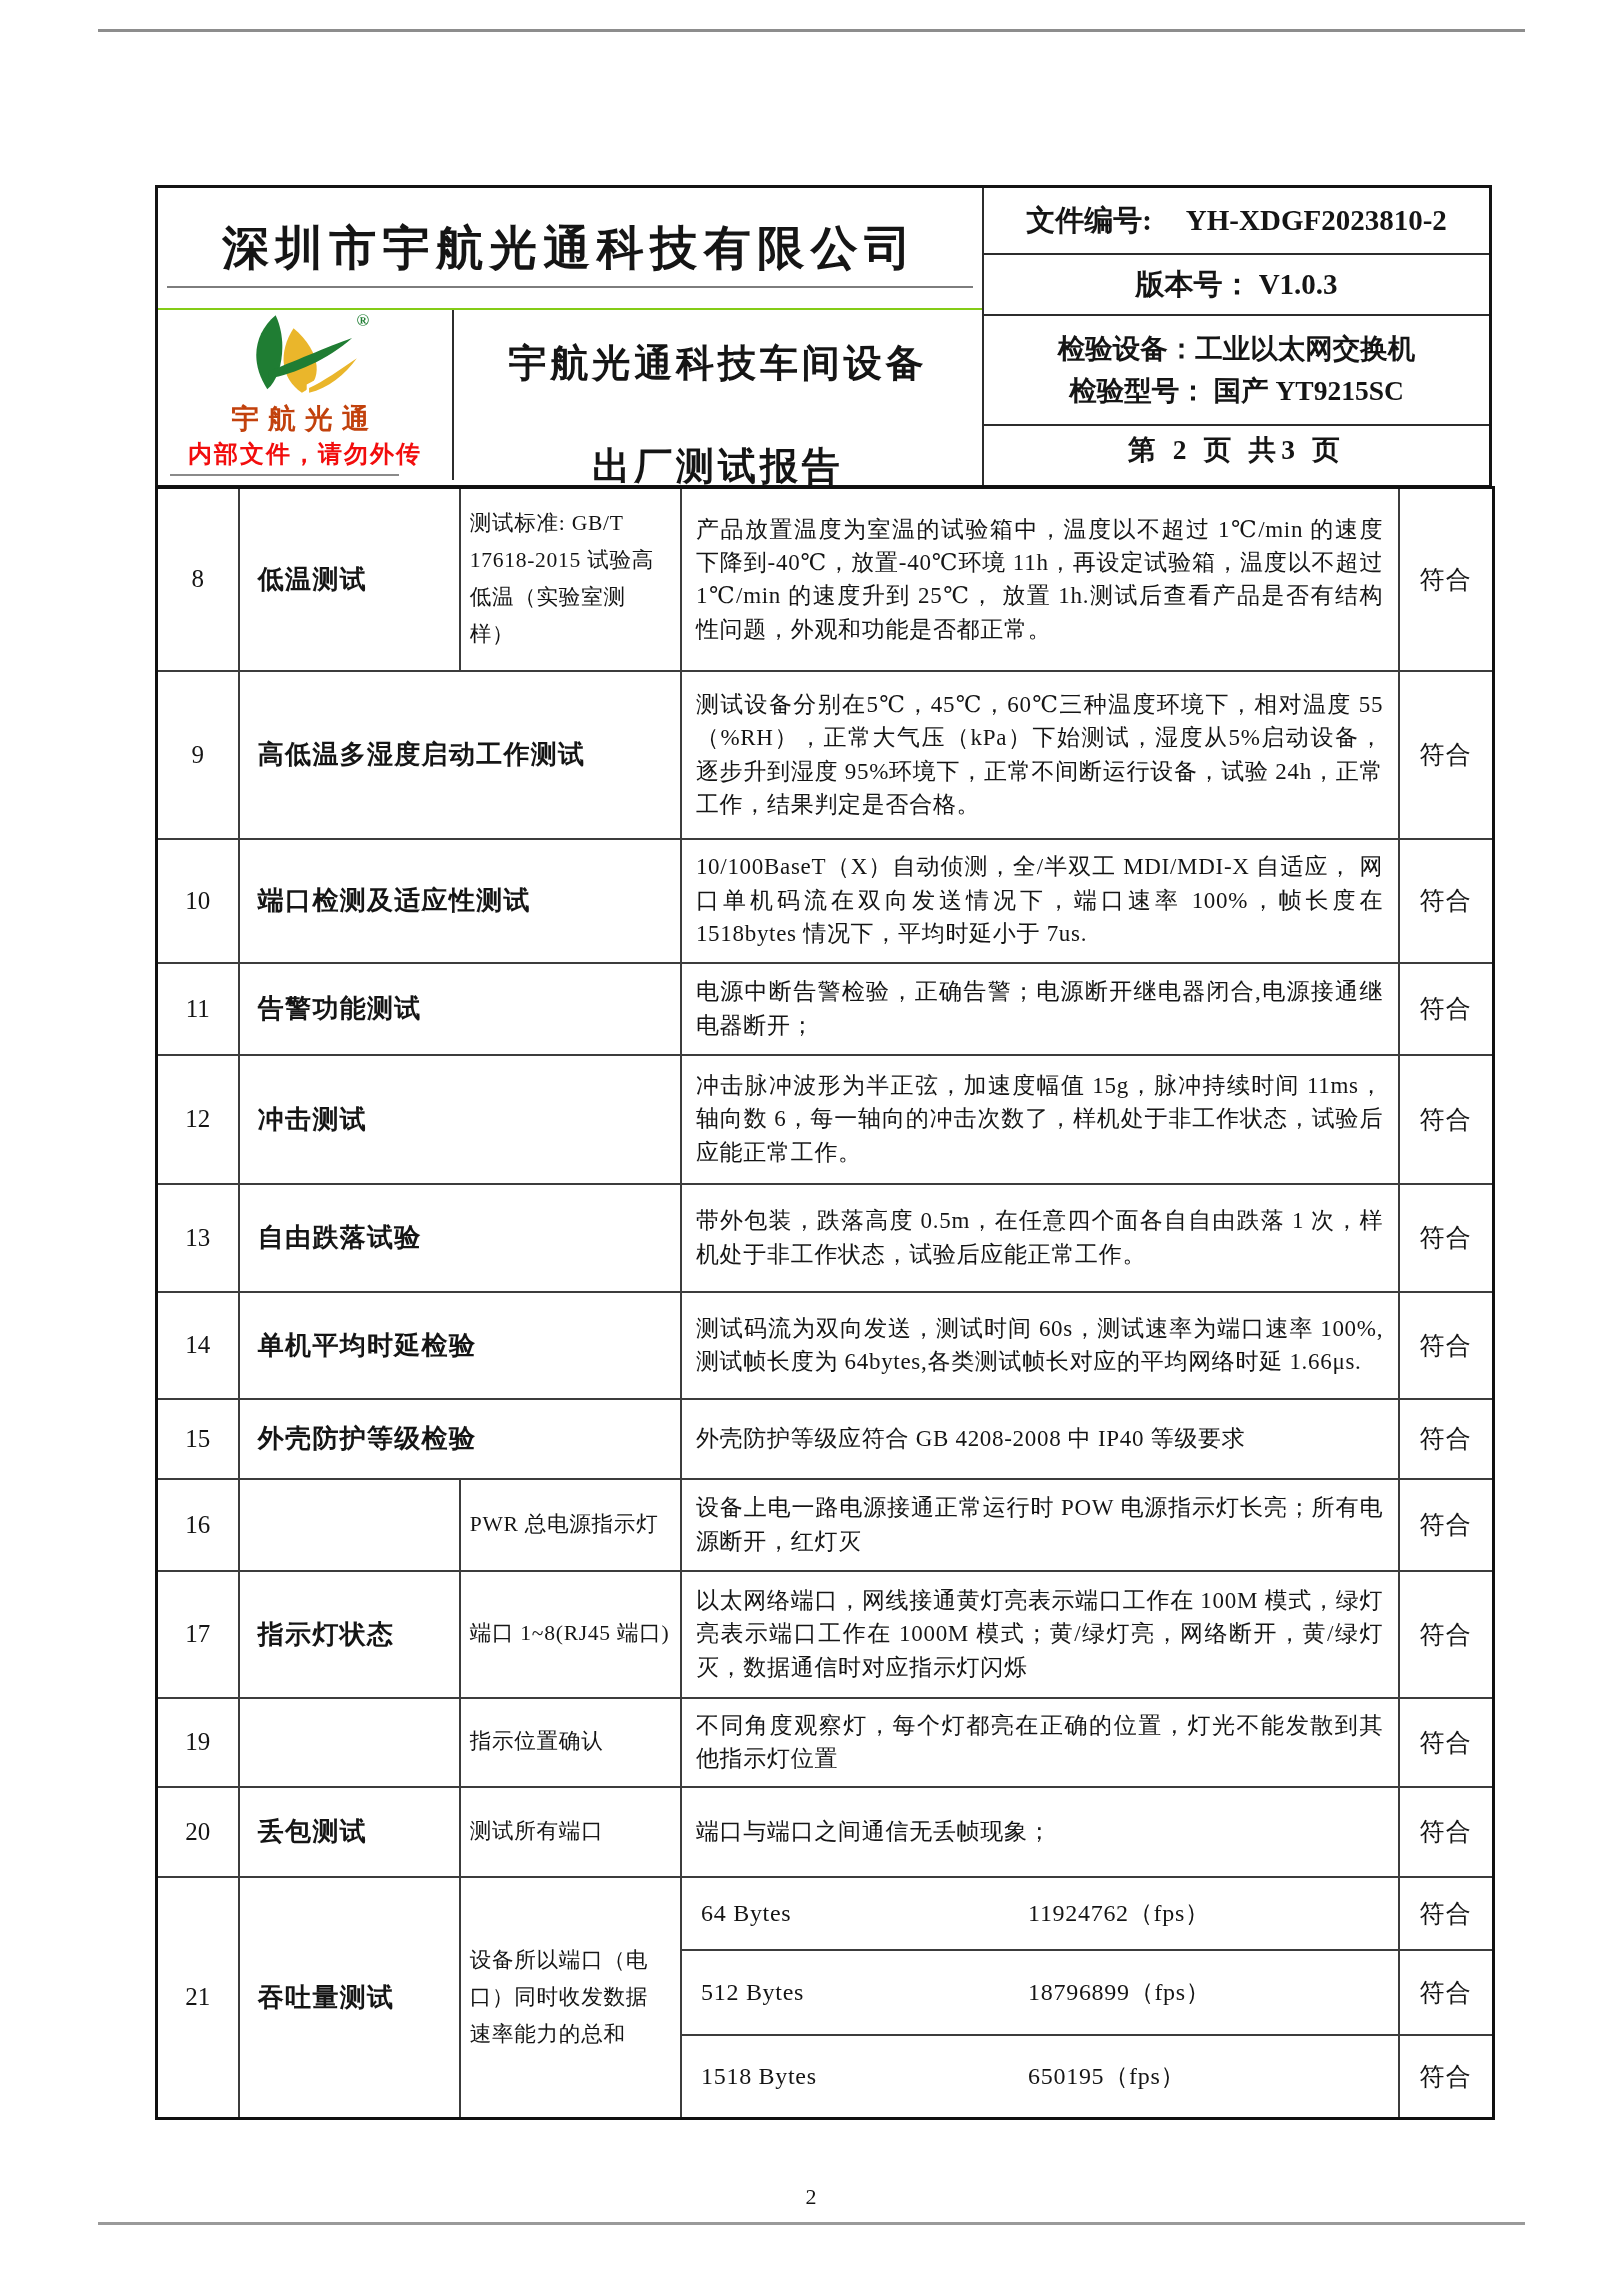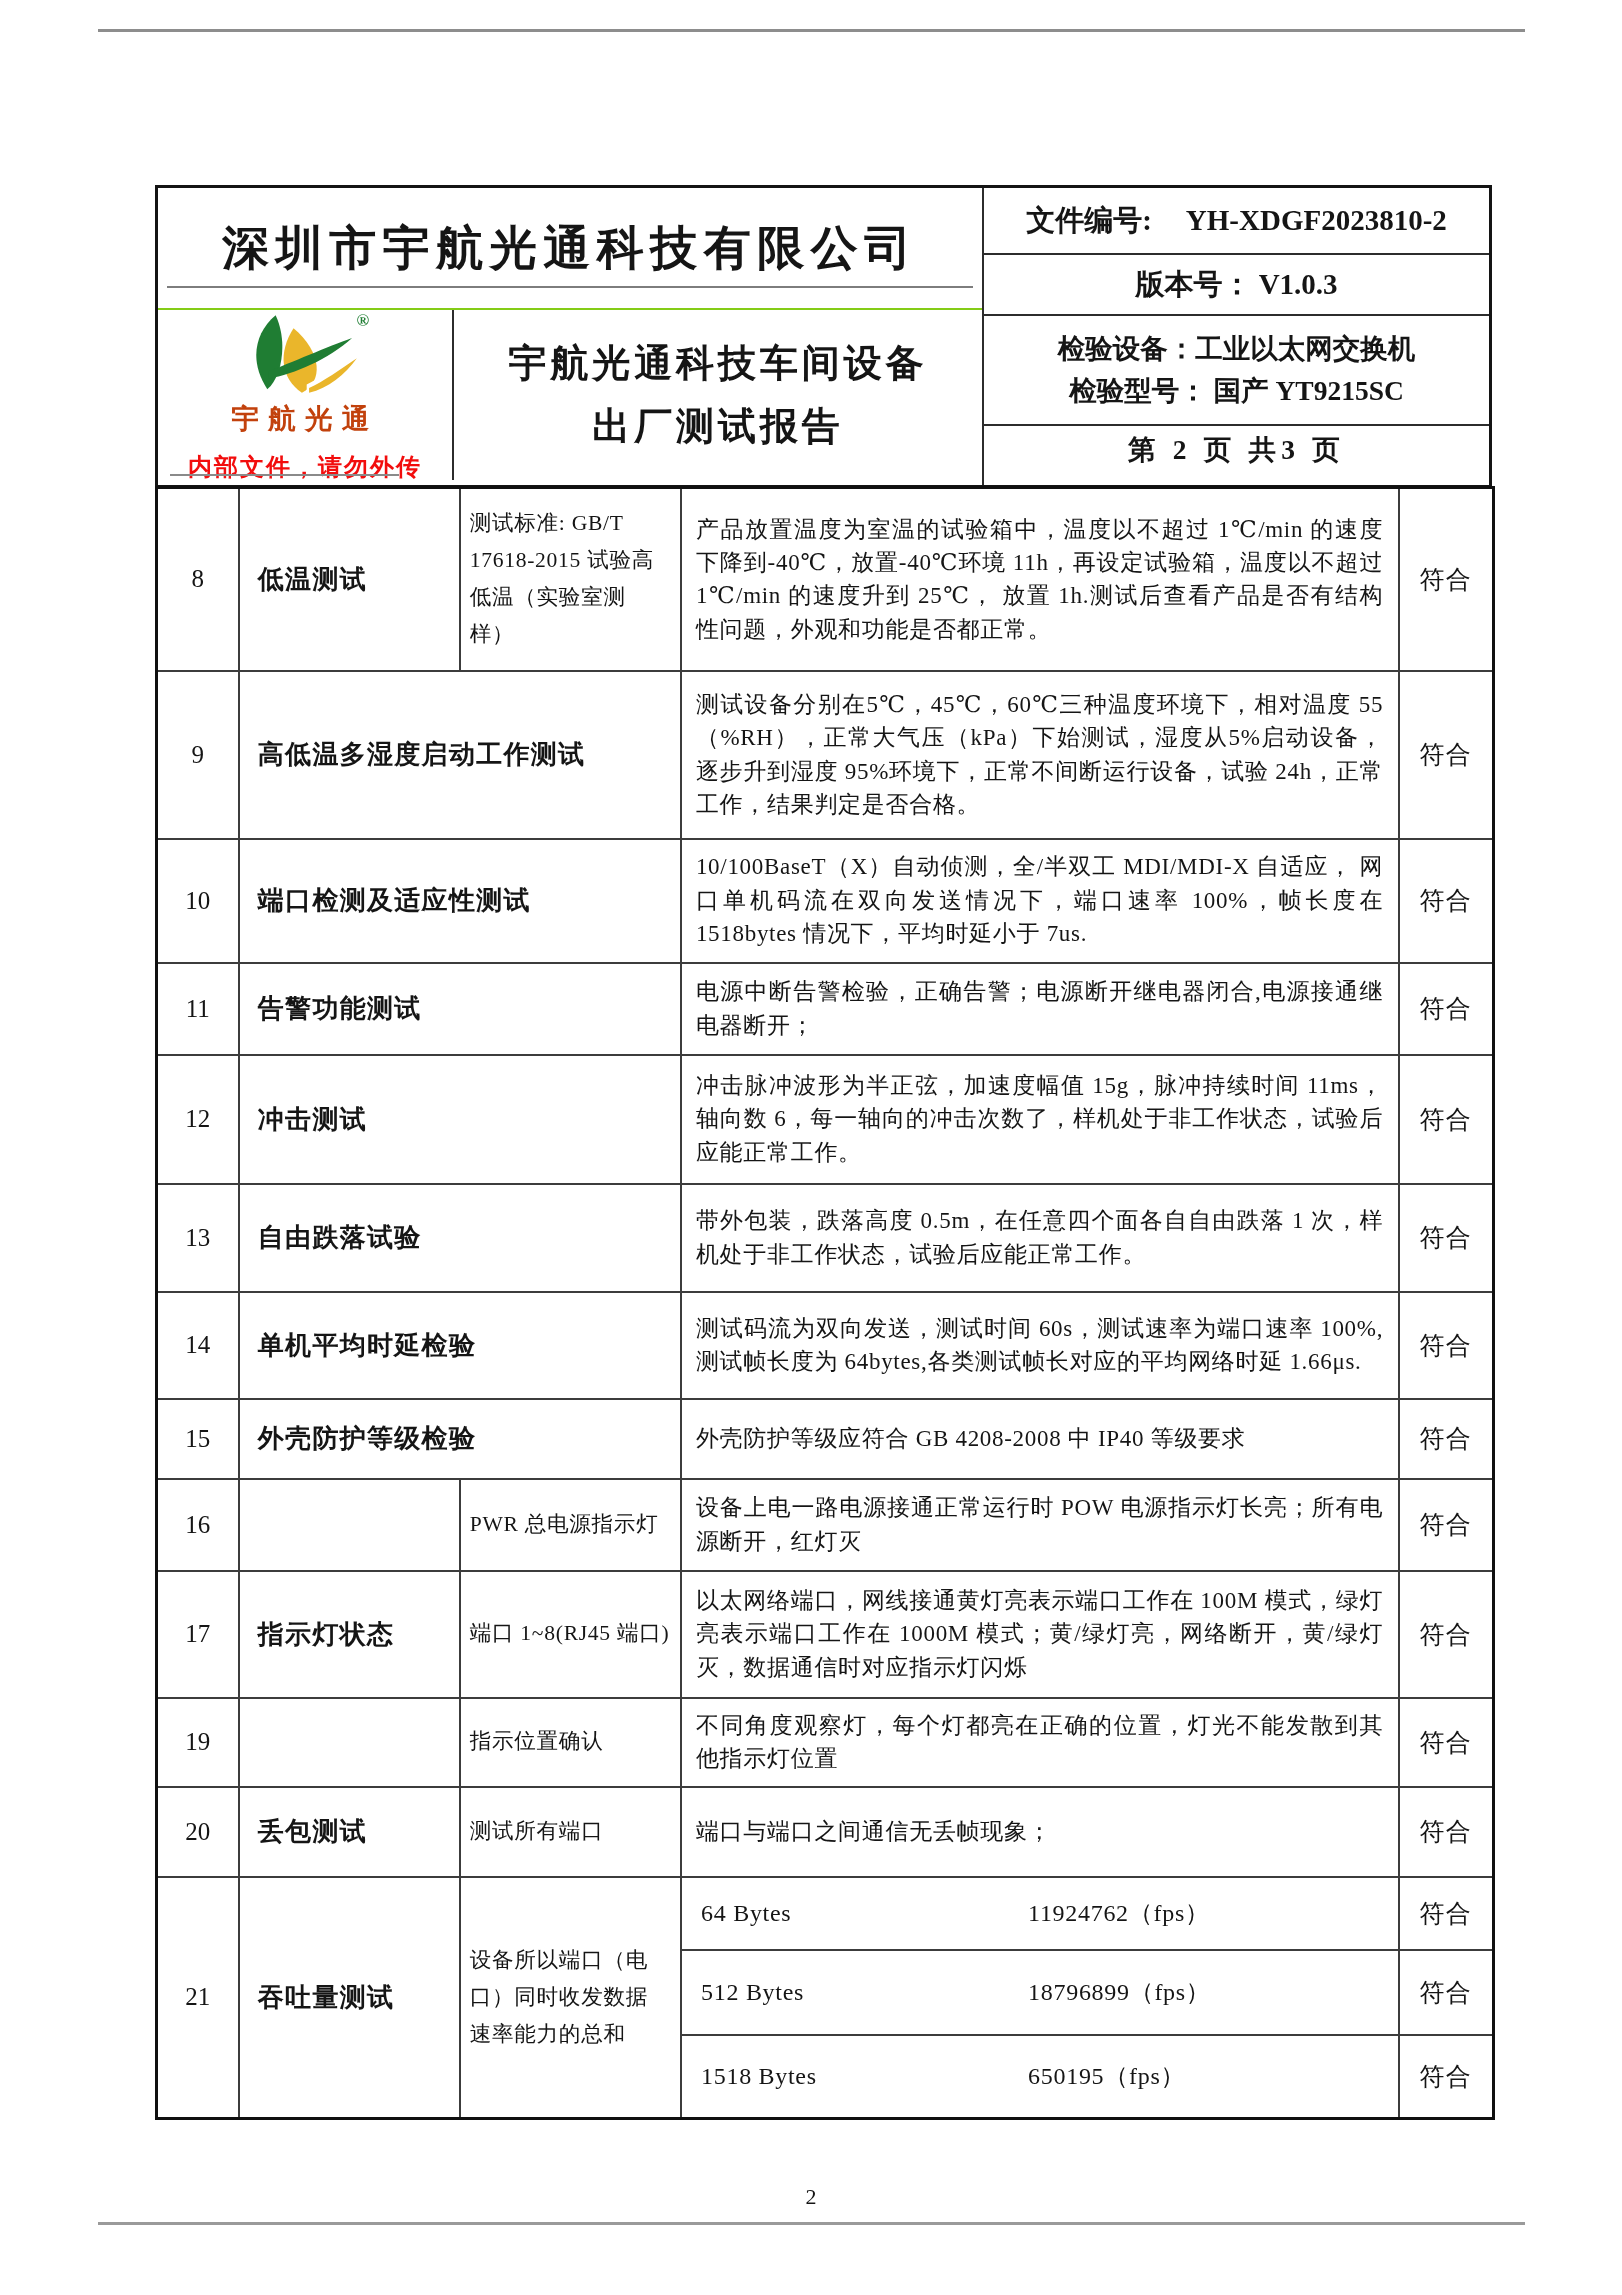--- a/index.html
+++ b/index.html
@@ -16,24 +16,24 @@
   #company-row{position:relative;height:122px;border-bottom:2px solid #84cc16;box-sizing:border-box;
     display:flex;align-items:center;justify-content:center;}
   #company-name{font-size:47px;font-weight:bold;letter-spacing:6.5px;white-space:nowrap;}
   #company-underline{position:absolute;left:9.2px;right:9.2px;bottom:19.6px;height:2.6px;background:#7d7d7d;}
   #logo-title-row{display:flex;height:170px;}
   #logo-cell{position:relative;width:296px;border-right:2px solid #2c2c2c;box-sizing:border-box;
     display:flex;flex-direction:column;align-items:center;justify-content:flex-start;padding-top:3.9px;}
   #logo-art{position:relative;width:157px;height:86px;}
   #reg-mark{position:absolute;top:-2.6px;right:14.4px;color:#1f7d33;font-size:17px;font-weight:bold;}
   #brand-text{color:#c2410c;font-size:27.5px;font-weight:bold;letter-spacing:9.2px;margin-top:1.3px;white-space:nowrap;}
-  #confidential-text{color:#f20d0d;font-size:24px;font-weight:bold;letter-spacing:2px;margin-top:14px;white-space:nowrap;}
+  #confidential-text{color:#f20d0d;font-size:24px;font-weight:bold;letter-spacing:2px;margin-top:1px;white-space:nowrap;}
   #logo-underline{position:absolute;left:11.8px;bottom:3.9px;width:229px;height:2.6px;background:#8a8a8a;}
   #title-cell{flex:1;display:flex;flex-direction:column;align-items:center;justify-content:center;gap:11.8px;}
-  .title-line{font-size:38px;font-weight:bold;letter-spacing:3.9px;white-space:nowrap;}
+  .title-line{font-size:38px;font-weight:bold;letter-spacing:3.9px;white-space:nowrap;margin-top:40px;}
   #h-right{position:absolute;left:826px;top:0;right:0;height:100%;box-sizing:border-box;}
   .hr-row{box-sizing:border-box;display:flex;align-items:center;justify-content:center;
     font-weight:bold;white-space:nowrap;}
   #hr-docno{height:67px;border-bottom:2px solid #2c2c2c;font-size:29px;gap:34px;}
   #hr-version{height:61px;border-bottom:2px solid #2c2c2c;font-size:29px;}
   #hr-device{height:110px;border-bottom:2px solid #2c2c2c;flex-direction:column;gap:6.5px;font-size:27.5px;}
   #hr-page{height:47px;font-size:27.5px;letter-spacing:5.2px;}
 
   
   #main-table{position:absolute;left:155px;top:486px;width:1337px;border-collapse:collapse;table-layout:fixed;}

